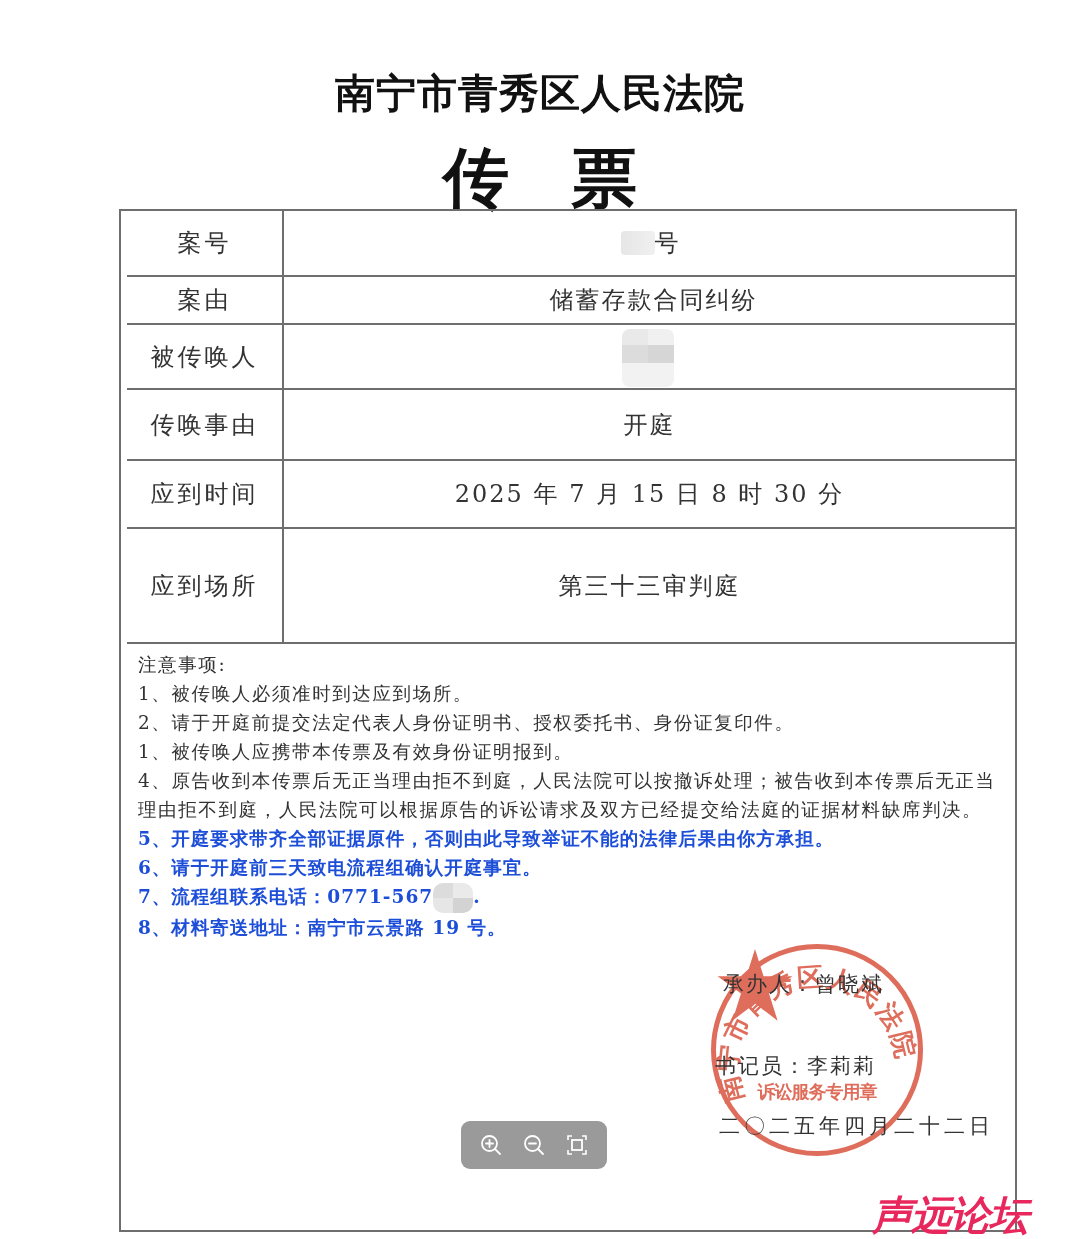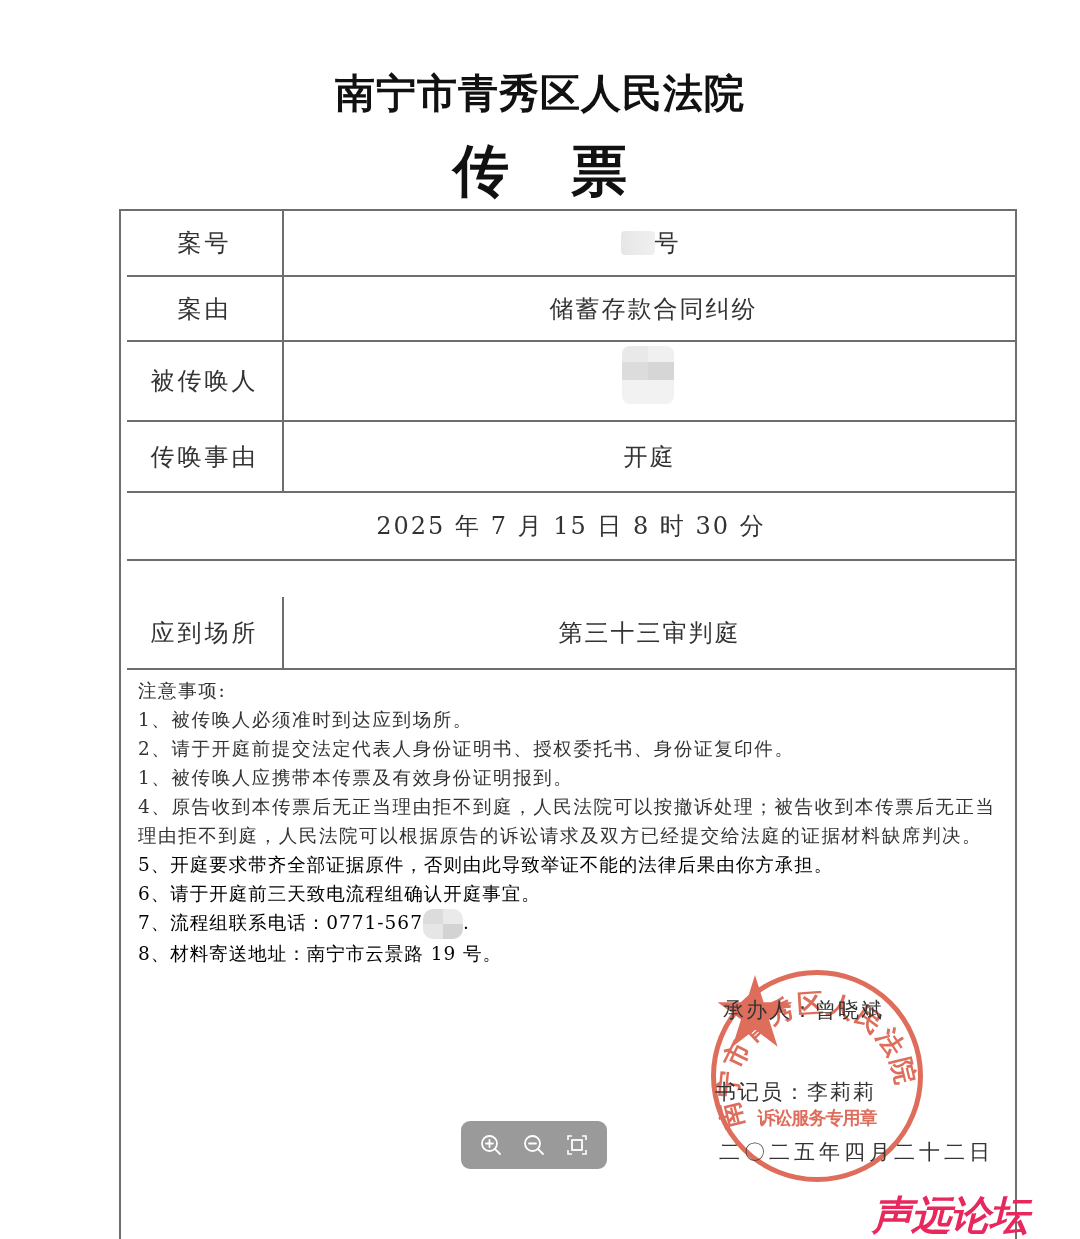--- a/index.html
+++ b/index.html
@@ -24,21 +24,21 @@
       font-weight: bold;
       letter-spacing: 1px;
       color: #111;
       font-family: "DejaVu Sans", "Liberation Sans", sans-serif;
     }
     .doc-title {
       position: absolute;
       left: 0; right: 0;
       top: 134px;
       text-align: center;
-      font-size: 56px;
+      font-size: 66px;
       font-weight: bold;
       color: #111;
       font-family: "DejaVu Sans", "Liberation Sans", sans-serif;
     }
     .doc-title span { display: inline-block; }
     .doc-title .gap { width: 62px; }
 
     .form-table {
       position: absolute;
       left: 119px;
@@ -67,25 +67,25 @@
       flex: 1;
       display: flex;
       align-items: center;
       justify-content: center;
       font-size: 24px;
       letter-spacing: 2px;
       color: #333;
       position: relative;
     }
     .r1 { height: 66px; }
-    .r2 { height: 65px; gap: 8px; }
-    .r3 { height: 80px; }
+    .r2 { height: 48px; gap: 8px; }
+    .r3 { height: 65px; }
     .r4 { height: 71px; }
     .r5 { height: 68px; }
-    .r6 { height: 73px; margin-top: 36px; }
+    .r6 { height: 115px; }
 
     .blur {
       display: inline-block;
       background: linear-gradient(90deg, #e6e6e6, #f0f0f0);
       border-radius: 4px;
       vertical-align: middle;
     }
     .blur-case { width: 34px; height: 24px; margin: 0 0 0 2px; }
     .blur-name {
       width: 52px; height: 58px;
@@ -104,21 +104,21 @@
       padding: 6px 10px 0 11px;
       height: 586px;
       position: relative;
       box-sizing: border-box;
       font-size: 18.5px;
       line-height: 29px;
       color: #333;
       letter-spacing: 1.6px;
     }
     .notes p { margin: 0; }
-    .notes .bold { font-weight: normal; color: #000000; letter-spacing: 1px; }
+    .notes .bold { font-weight: bold; color: #1d4ed8; letter-spacing: 1px; }
     .blur-phone {
       display: inline-block;
       width: 40px; height: 30px;
       vertical-align: middle;
       background:
         linear-gradient(#dcdcdc, #dcdcdc) 0 0/20px 15px no-repeat,
         linear-gradient(#eaeaea, #eaeaea) 20px 0/20px 15px no-repeat,
         linear-gradient(#e6e6e6, #e6e6e6) 0 15px/20px 15px no-repeat,
         linear-gradient(#d3d3d3, #d3d3d3) 20px 15px/20px 15px no-repeat;
       border-radius: 10px;
@@ -219,20 +219,21 @@
     <div class="label">被传唤人</div>
     <div class="value">
       <span class="blur-name"></span>
     </div>
   </div>
   <div class="row r4">
     <div class="label">传唤事由</div>
     <div class="value">开庭</div>
   </div>
   <div class="row r5">
+    <div class="label">应到时间</div>
     <div class="value">2025 年 7 月 15 日 8 时 30 分</div>
   </div>
   <div class="row r6">
     <div class="label">应到场所</div>
     <div class="value">第三十三审判庭</div>
   </div>
 
   <div class="notes">
     <p>注意事项:</p>
     <p>1、被传唤人必须准时到达应到场所。</p>

